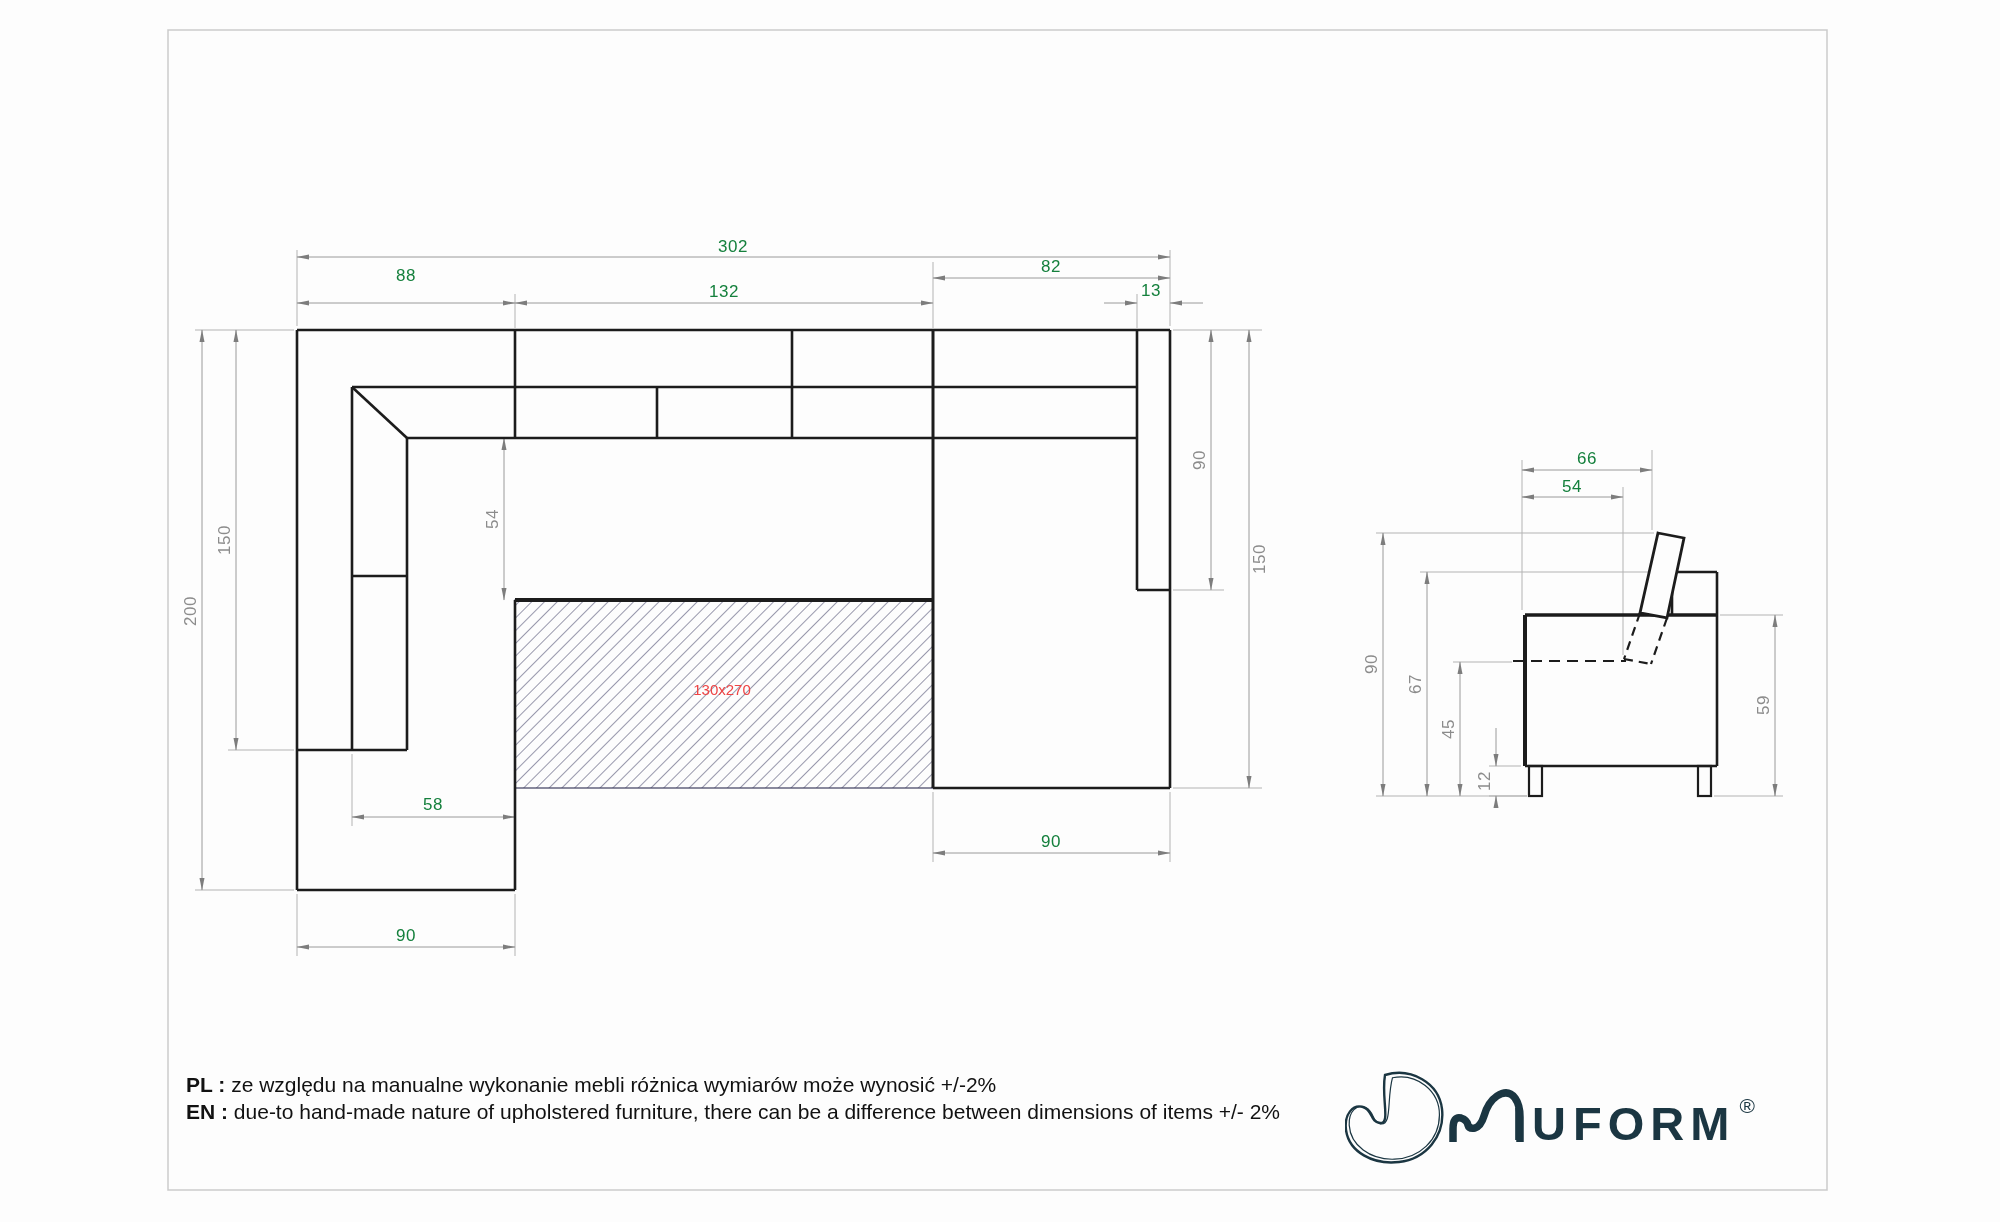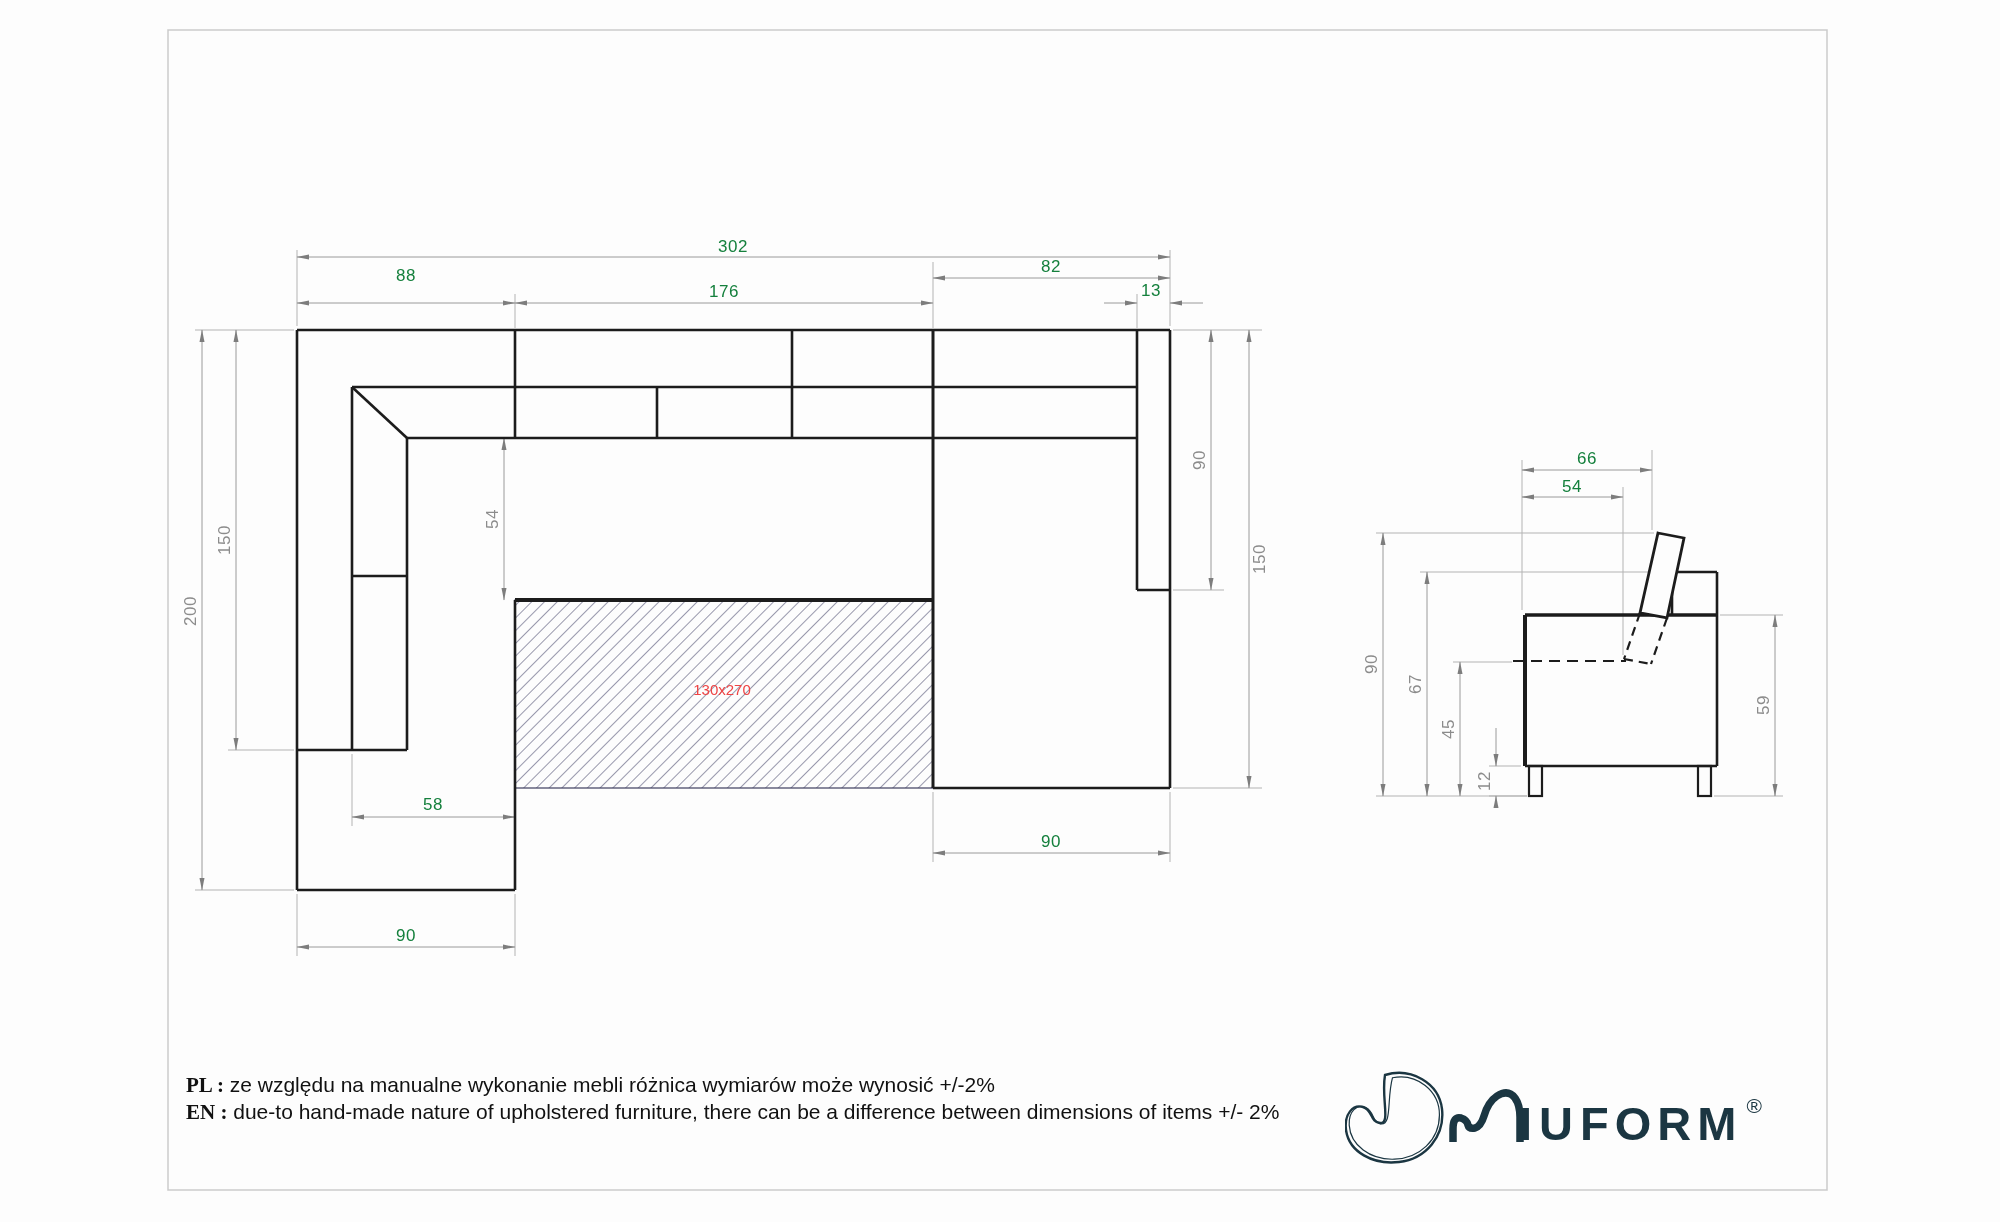--- a/index.html
+++ b/index.html
@@ -6,23 +6,23 @@
   #page{position:relative;width:2000px;height:1222px;background:#fdfdfd;overflow:hidden;
         font-family:"Liberation Sans", sans-serif;}
   #draw{position:absolute;left:0;top:0;}
   .dim{position:absolute;transform:translate(-50%,-50%);font-size:17px;color:#15803d;
        white-space:nowrap;letter-spacing:0.5px;}
   .dimv{position:absolute;transform:translate(-50%,-50%) rotate(-90deg);font-size:17px;
         color:#8c8c8c;white-space:nowrap;letter-spacing:0.5px;}
   .bedlbl{position:absolute;transform:translate(-50%,-50%);font-size:15px;color:#ef4444;
         white-space:nowrap;}
   #notes{position:absolute;left:186px;top:1072px;font-size:21px;color:#111;line-height:26.5px;}
-  .note b{font-weight:bold;font-family:Liberation Serif, serif;}
+  .note b{font-weight:bold;}
   #logo{position:absolute;left:1345px;top:1068px;width:470px;height:100px;}
-  #logo-text{position:absolute;left:174px;top:28px;color:#1b3642;font-size:47px;
+  #logo-text{position:absolute;left:167px;top:28px;color:#1b3642;font-size:47px;
      display:flex;align-items:flex-start;}
   #logo-text .iu{font-weight:600;letter-spacing:7px;}
   #logo-text .form{font-weight:800;letter-spacing:6px;}
   #logo-text .reg{font-size:21px;font-weight:400;margin-left:4px;margin-top:-2px;}
 </style>
 </head>
 <body>
 
 <div id="page">
 
@@ -143,21 +143,21 @@
 
       <path d="M1640,613 L1624,659" stroke-width="2.2" stroke-dasharray="9,6"></path>
       <path d="M1667,618 L1651,664" stroke-width="2.2" stroke-dasharray="9,6"></path>
       <path d="M1624,659 L1651,664" stroke-width="2.2" stroke-dasharray="9,6"></path>
       <path d="M1658,533 L1684,538 L1667,618 L1640,613 Z" fill="#fdfdfd" stroke-width="2.8"></path>
     </g>
   </svg>
 
   <span class="dim" style="left:733px;top:247px">302</span>
   <span class="dim" style="left:406px;top:276px">88</span>
-  <span class="dim" style="left:724px;top:292px">176</span>
+  <span class="dim" style="left:724px;top:292px">132</span>
   <span class="dim" style="left:1051px;top:267px">82</span>
   <span class="dim" style="left:1151px;top:291px">13</span>
   <span class="dimv" style="left:191px;top:611px">200</span>
   <span class="dimv" style="left:225px;top:540px">150</span>
   <span class="dimv" style="left:493px;top:519px">54</span>
   <span class="dim" style="left:433px;top:805px">58</span>
   <span class="dim" style="left:406px;top:936px">90</span>
   <span class="bedlbl" style="left:722px;top:689px">130x270</span>
   <span class="dimv" style="left:1200px;top:460px">90</span>
   <span class="dimv" style="left:1260px;top:559px">150</span>

